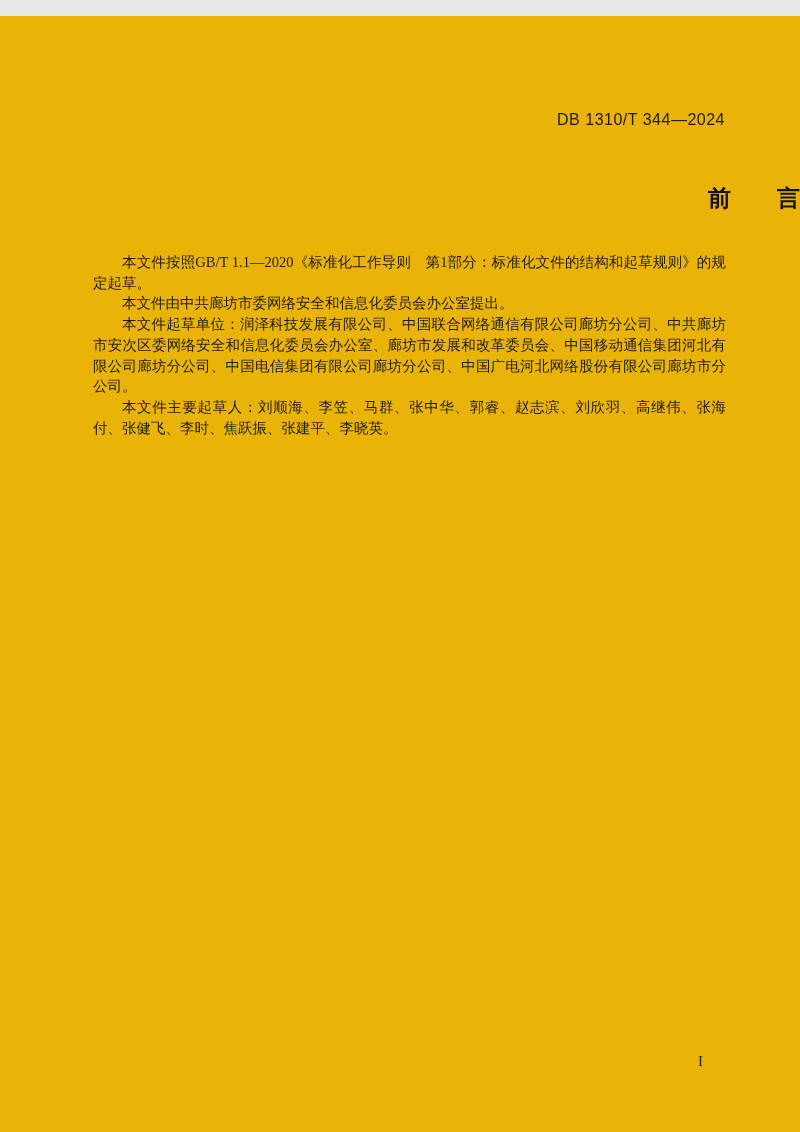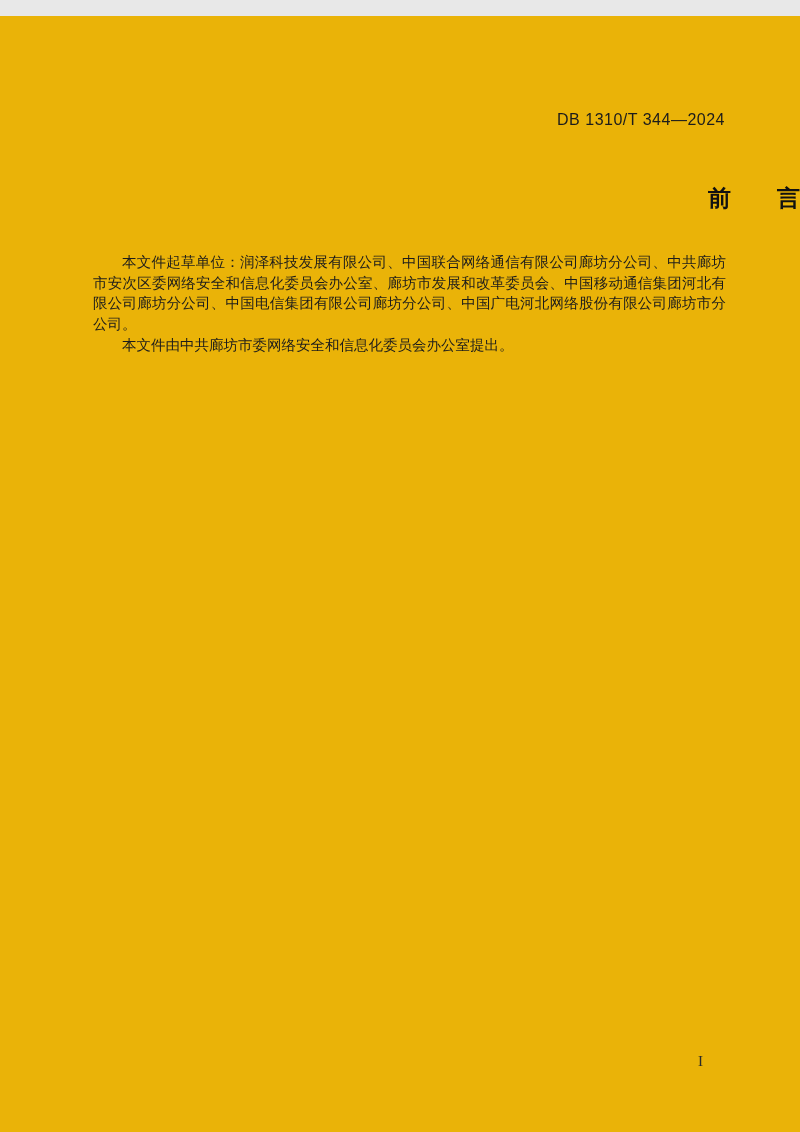--- a/index.html
+++ b/index.html
@@ -63,19 +63,21 @@
 </head>
 <body>
 
 <div class="page">
 
   <div class="doc-number">DB 1310/T 344—2024</div>
 
   <div class="fore-title">前　　言</div>
 
   <div class="content">
+    <p>本文件按照GB/T 1.1—2020《标准化工作导则　第1部分：标准化文件的结构和起草规则》的规定起草。</p>
+    <p>本文件由中共廊坊市委网络安全和信息化委员会办公室提出。</p>
     <p>本文件起草单位：润泽科技发展有限公司、中国联合网络通信有限公司廊坊分公司、中共廊坊市安次区委网络安全和信息化委员会办公室、廊坊市发展和改革委员会、中国移动通信集团河北有限公司廊坊分公司、中国电信集团有限公司廊坊分公司、中国广电河北网络股份有限公司廊坊市分公司。</p>
-    <p>本文件由中共廊坊市委网络安全和信息化委员会办公室提出。</p>
+    <p>本文件主要起草人：刘顺海、李笠、马群、张中华、郭睿、赵志滨、刘欣羽、高继伟、张海付、张健飞、李时、焦跃振、张建平、李晓英。</p>
   </div>
 
   <div class="page-number">I</div>
 
 </div>
 
 </body></html>

